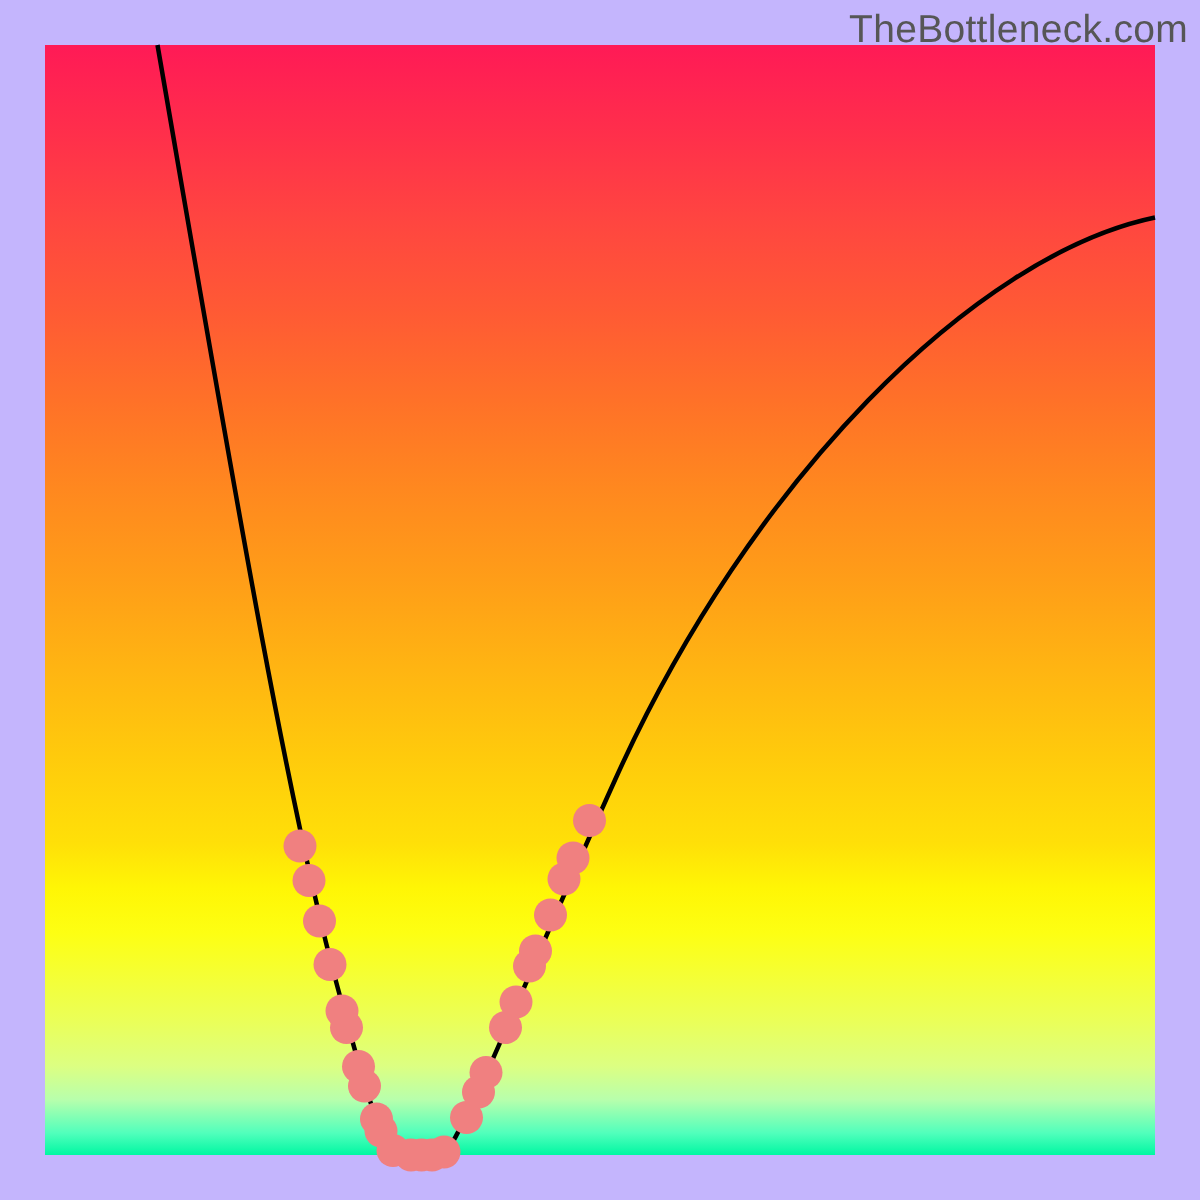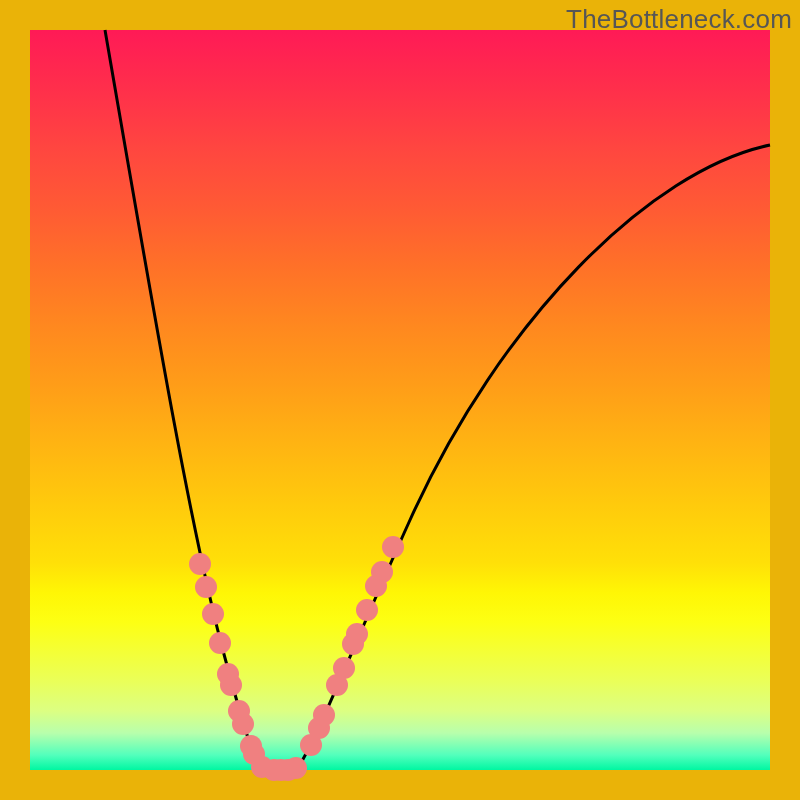--- a/index.html
+++ b/index.html
@@ -8,21 +8,21 @@
     width: 800px;
     height: 800px;
     background: #000;
     font-family: Arial, Helvetica, sans-serif;
     overflow: hidden;
   }
   .stage {
     position: relative;
     width: 800px;
     height: 800px;
-    background: #eab308;
+    background: #c4b5fd;
   }
   .plot-area {
     position: absolute;
     left: 30px;
     top: 30px;
     width: 740px;
     height: 740px;
     background: linear-gradient(to bottom,
       #ff1a56 0%,
       #ff2f4b 8%,

